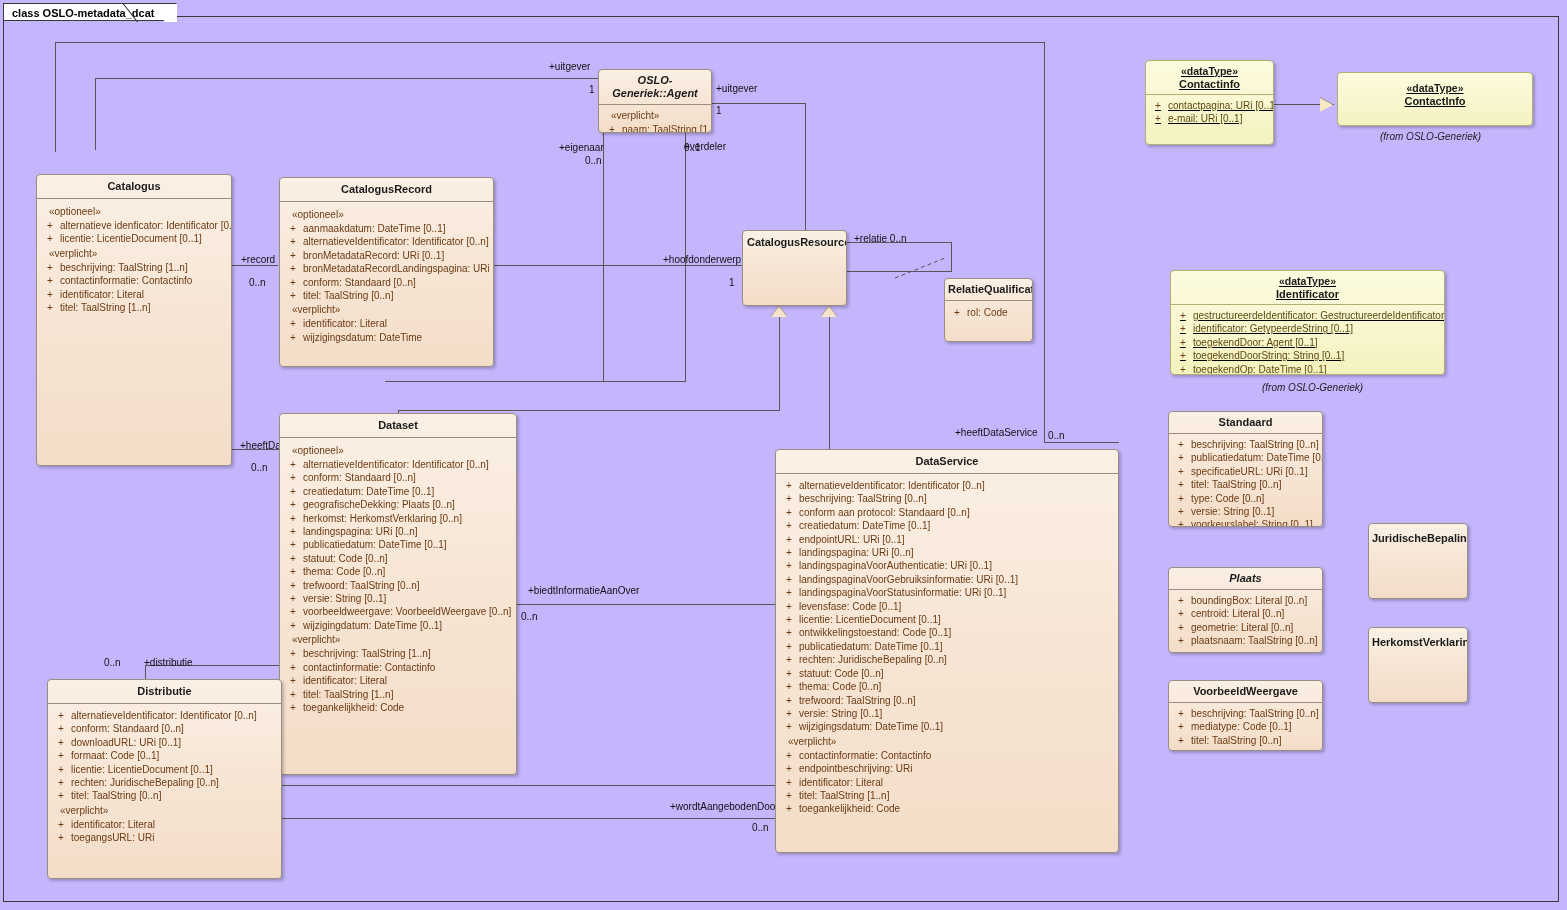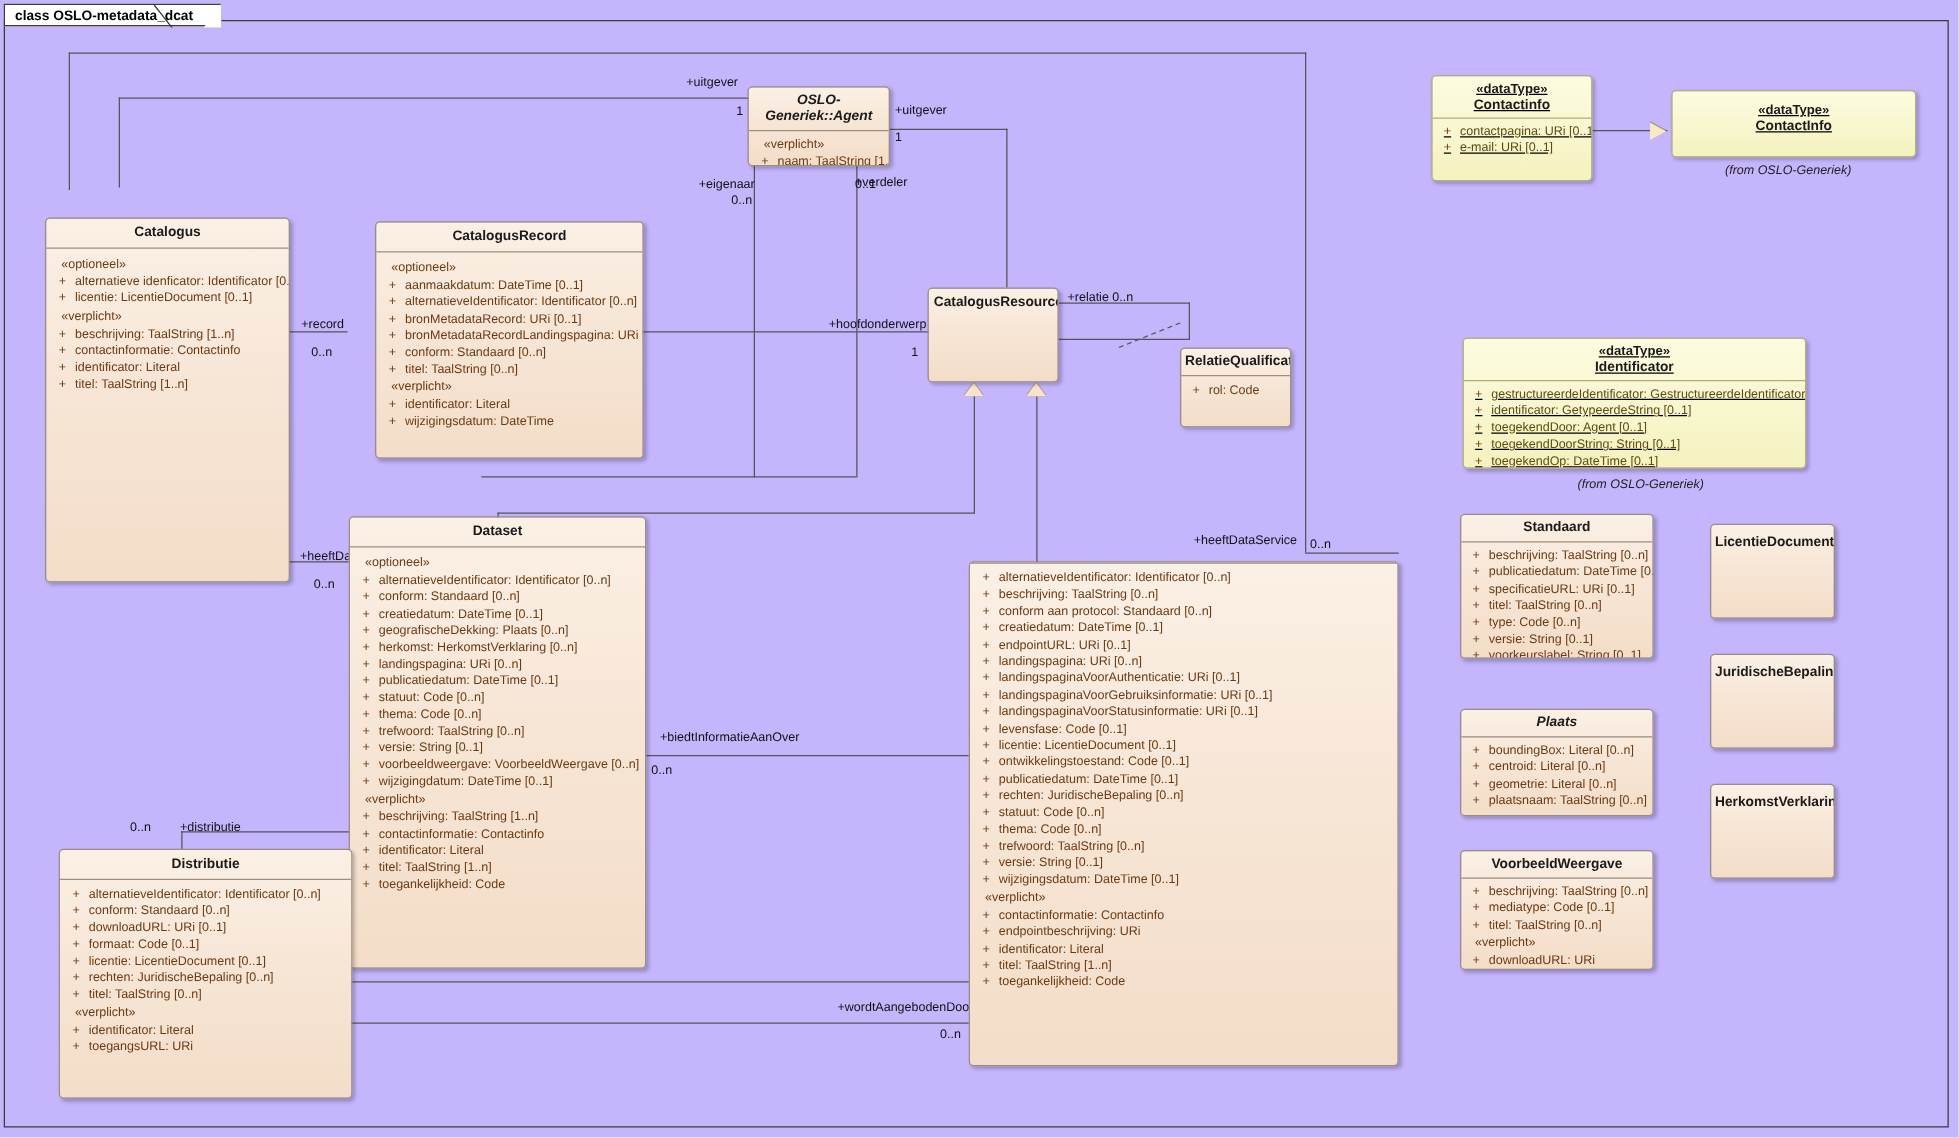--- a/index.html
+++ b/index.html
@@ -173,21 +173,21 @@
           <span class="vis">+</span>
           <span class="txt">identificator: Literal</span>
         </div>
       <div class="attr">
           <span class="vis">+</span>
           <span class="txt">titel: TaalString [1..n]</span>
         </div>
     </div>
   </div>
 
-  <div class="cls brown" style="left:279px;top:177px;width:215px;height:190px;margin-left:21px;">
+  <div class="cls brown" style="left:279px;top:177px;width:215px;height:190px;">
     <div class="cls-title">CatalogusRecord</div>
     <div class="cls-sep"></div>
     <div class="cls-body">
       <div class="stereo-row">«optioneel»</div>
       <div class="attr">
           <span class="vis">+</span>
           <span class="txt">aanmaakdatum: DateTime [0..1]</span>
         </div>
       <div class="attr">
           <span class="vis">+</span>
@@ -296,20 +296,21 @@
           <span class="txt">titel: TaalString [1..n]</span>
         </div>
       <div class="attr">
           <span class="vis">+</span>
           <span class="txt">toegankelijkheid: Code</span>
         </div>
     </div>
   </div>
 
   <div class="cls brown" style="left:775px;top:449px;width:344px;height:404px;">
+    <div class="cls-title">DataService</div>
     <div class="cls-sep"></div>
     <div class="cls-body">
       <div class="attr">
           <span class="vis">+</span>
           <span class="txt">alternatieveIdentificator: Identificator [0..n]</span>
         </div>
       <div class="attr">
           <span class="vis">+</span>
           <span class="txt">beschrijving: TaalString [0..n]</span>
         </div>
@@ -584,21 +585,21 @@
           <span class="vis">+</span>
           <span class="txt">geometrie: Literal [0..n]</span>
         </div>
       <div class="attr">
           <span class="vis">+</span>
           <span class="txt">plaatsnaam: TaalString [0..n]</span>
         </div>
     </div>
   </div>
 
-  <div class="cls brown" style="left:1168px;top:680px;width:155px;height:96px;">
+  <div class="cls brown" style="left:1168px;top:680px;width:155px;height:71px;">
     <div class="cls-title" style="padding:4px 3px;">VoorbeeldWeergave</div>
     <div class="cls-sep"></div>
     <div class="cls-body" style="padding:4px 2px;">
       <div class="attr">
           <span class="vis">+</span>
           <span class="txt">beschrijving: TaalString [0..n]</span>
         </div>
       <div class="attr">
           <span class="vis">+</span>
           <span class="txt">mediatype: Code [0..1]</span>
@@ -608,23 +609,20 @@
           <span class="txt">titel: TaalString [0..n]</span>
         </div>
       <div class="stereo-row">«verplicht»</div>
       <div class="attr">
           <span class="vis">+</span>
           <span class="txt">downloadURL: URi</span>
         </div>
     </div>
   </div>
 
-  <div class="cls brown" style="left:1368px;top:419px;width:100px;height:76px;">
-    <div class="cls-title" style="padding:8px 3px;">LicentieDocument</div>
-  </div>
 
   <div class="cls brown" style="left:1368px;top:523px;width:100px;height:76px;">
     <div class="cls-title" style="padding:8px 3px;">JuridischeBepaling</div>
   </div>
 
   <div class="cls brown" style="left:1368px;top:627px;width:100px;height:76px;">
     <div class="cls-title" style="padding:8px 3px;">HerkomstVerklaring</div>
   </div>
 
 </div>

